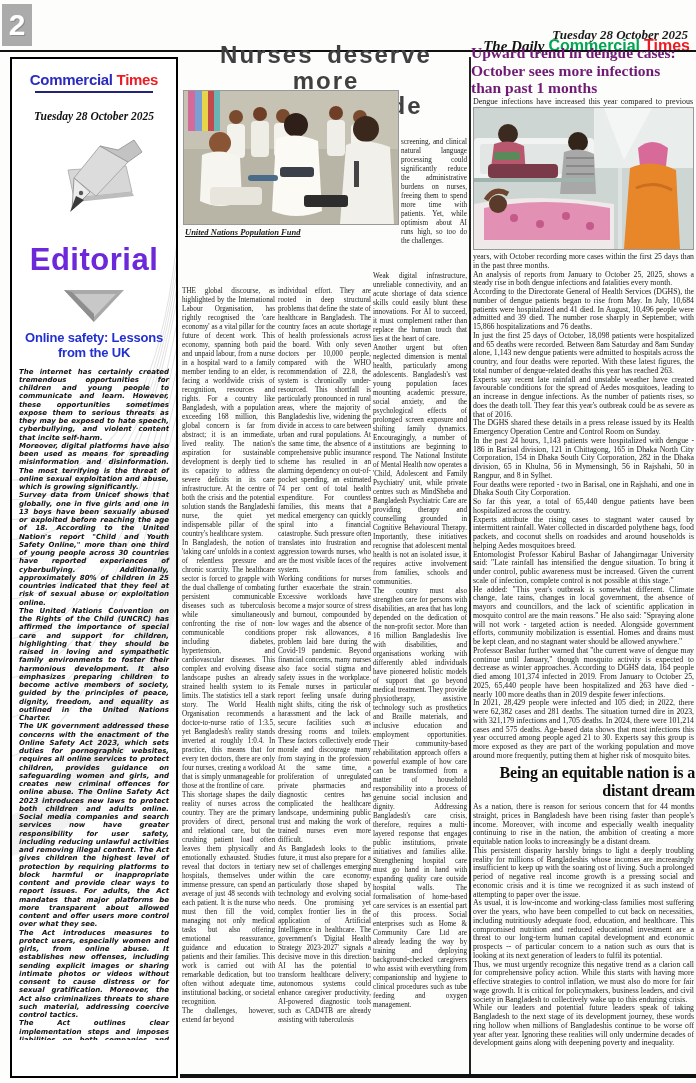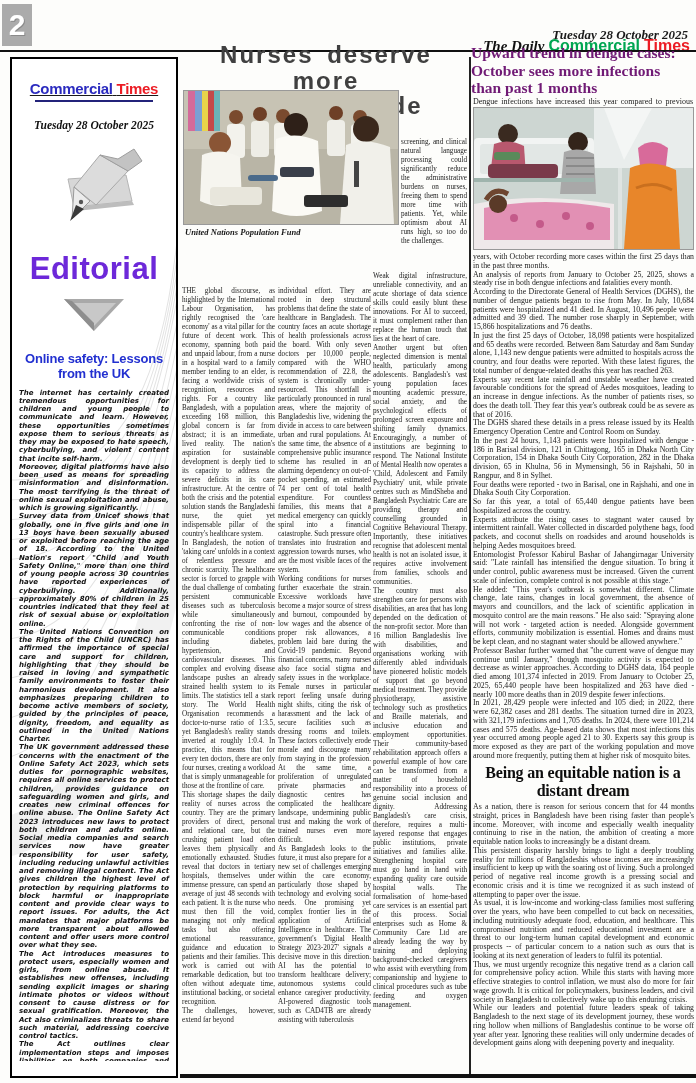--- a/index.html
+++ b/index.html
@@ -25,47 +25,47 @@
   .header-rule { position:absolute; left:0; top:50px; width:696px; height:2px; background:#111; }
 
   
   .ed-box {
     position:absolute; left:10px; top:57px; width:168px; height:1021px;
     border:2.5px solid #000; box-sizing:border-box; background:#fff;
     text-align:center; overflow:hidden;
   }
   .ed-swoosh { position:absolute; left:0; top:0; width:100%; height:100%; z-index:0; }
   .ed-content { position:relative; z-index:1; }
-  .ed-mast { margin-top:21px; font:bold 15px "Liberation Sans", sans-serif; letter-spacing:-0.3px;text-decoration:underline; }
+  .ed-mast { margin-top:12px; font:bold 15px "Liberation Sans", sans-serif; letter-spacing:-0.3px; }
   .ed-mast .c { color:#2b2bbf; }
   .ed-mast .t { color:#ec1c24; }
   .ed-rule { width:118px; height:2px; background:#23237a; margin:3px auto 0; }
   .ed-date { margin-top:17px; font:bold italic 11.5px "Liberation Serif", serif; color:#111; }
   .ed-pen { margin-top:8px; }
   .ed-title { margin-top:16px; font:bold 31px "Liberation Sans", sans-serif; color:#6d28d9; letter-spacing:0.5px; }
   .ed-arrow { margin-top:10px; }
   .ed-head {
-    margin-top:14px; font:bold 13px "Liberation Sans", sans-serif; color:#2230d0;
+    margin-top:2px; font:bold 13px "Liberation Sans", sans-serif; color:#2230d0;
     line-height:1.18; letter-spacing:-0.2px;
   }
   .ed-body {
     margin-top:7px; padding:0 7px; text-align:justify;
     font:bold italic 7px "DejaVu Sans", sans-serif; line-height:8.25px; color:#141414;
     height:672px; overflow:hidden;
   }
   .ed-body .para { margin:0; }
 
   
   .mid-head {
     position:absolute; left:181px; top:42px; width:290px; text-align:center;
     font:bold 24px "Liberation Sans", sans-serif; letter-spacing:2px; word-spacing:5px;
     line-height:1.07; color:#404040;
   }
   .photo-nurses { position:absolute; left:184px; top:91px; width:214px; height:133px; outline:1px solid #999; }
-  .photo-caption { position:absolute; left:185px; top:227px; width:214px; font:bold italic 8.5px "Liberation Serif", serif; }
+  .photo-caption { position:absolute; left:185px; top:227px; width:214px; font:bold italic 8.5px "Liberation Serif", serif;text-decoration:underline; }
   .col { position:absolute; text-align:justify; font:7.2px "Liberation Serif", serif; line-height:9px; overflow:hidden;margin-top:44px; }
   .col .para { margin:0; }
   #col1 { left:182px; top:243px; width:93px; height:822px; }
   #col2 { left:278px; top:243px; width:93px; height:822px; }
   #col3side { left:401px; top:94px; width:66px; height:132px; }
   #col3 { left:373px; top:228px; width:94px; height:837px; }
 
   
   .vrule { position:absolute; left:469px; top:57px; width:1.5px; height:1017px; background:#222; }
   .bottom-rule { position:absolute; left:180px; top:1074px; width:516px; height:4px; background:#111; }
@@ -77,21 +77,21 @@
   }
   .dengue-lead {
     position:absolute; left:473px; top:97px; width:220px;
     font:8px "Liberation Serif", serif; text-align:justify; text-align-last:justify;
   }
   .photo-dengue { position:absolute; left:474px; top:108px; width:219px; height:141px; outline:1px solid #999; }
   .body-block { position:absolute; text-align:justify; font:7.8px "Liberation Serif", serif; line-height:8.75px; overflow:hidden; }
   .body-block .para { margin:0; }
   #dengue-body { left:473px; top:253px; width:221px; height:510px; }
   .equity-head {
-    position:absolute; left:471px; top:764px; width:224px; text-align:center;
+    position:absolute; left:471px; top:764px; width:224px; text-align:right;
     font:bold 16px "Liberation Serif", serif; line-height:1.1; letter-spacing:-0.2px; color:#0d0d0d;
   }
   #equity-body { left:473px; top:803px; width:221px; height:268px; }
 </style>
 </head>
 <body>
 
 <div class="page">
 
   <div class="page-num">2</div>

